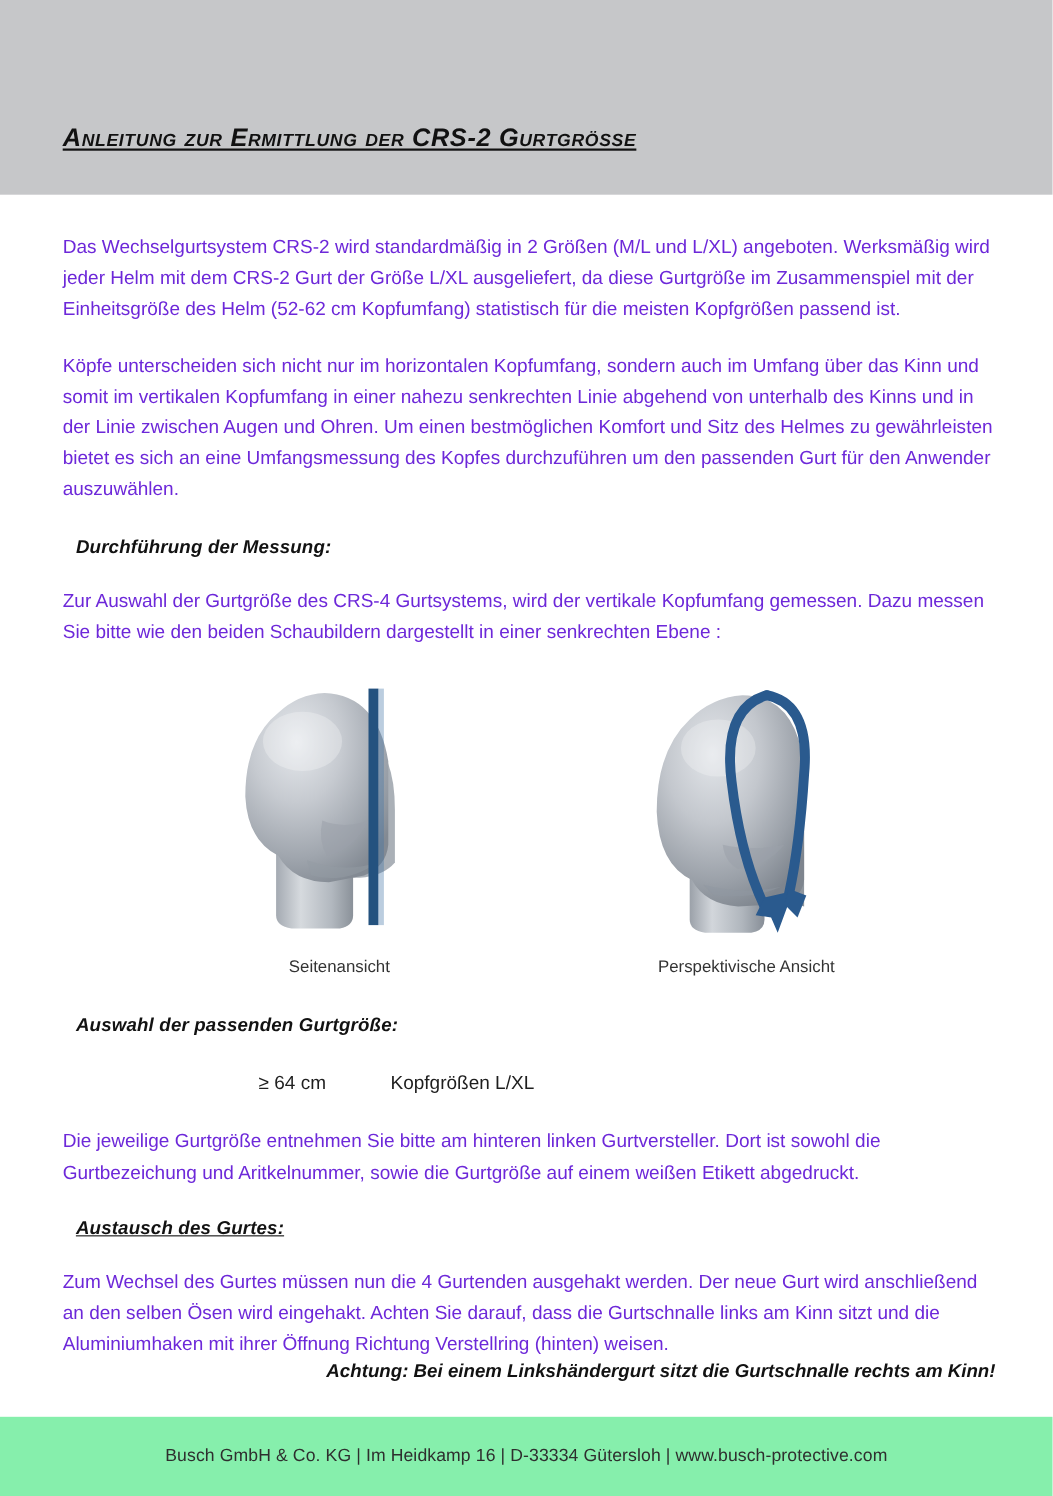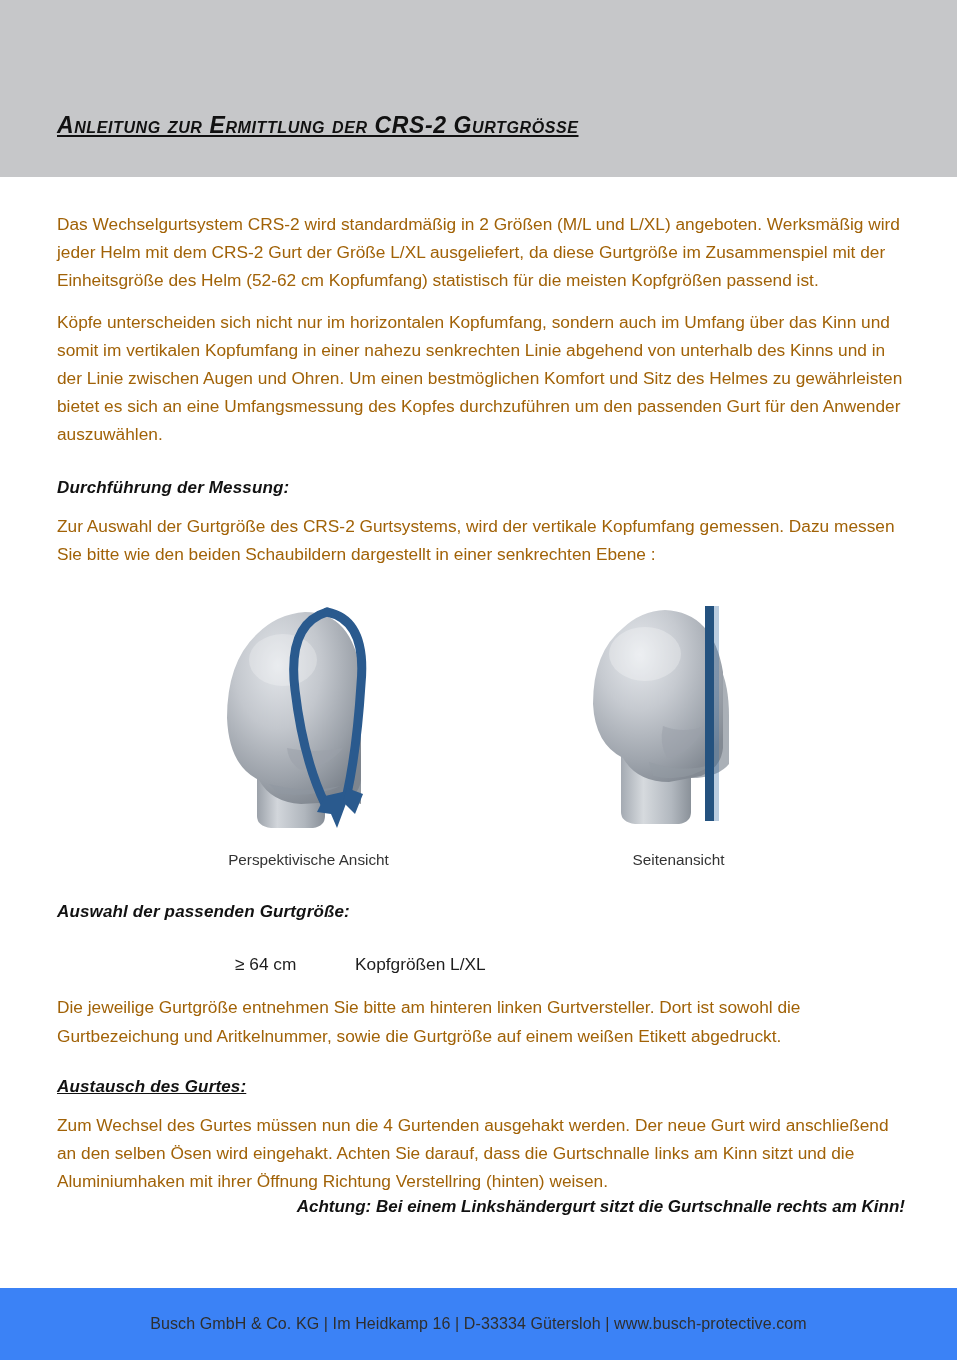--- a/index.html
+++ b/index.html
@@ -84,28 +84,28 @@
     position: absolute;
     left: 0;
     top: 177px;
     width: 957px;
   }
   .para {
     margin: 0;
     padding: 0 52px 0 57px;
     font-size: 17.3px;
     line-height: 1.62;
-    color: #a16207;
+    color: #6d28d9;
     text-align: left;
   }
   .p-first { margin-top: 33px; }
-  .p-gap   { margin-top: 14px; }
+  .p-gap   { margin-top: 24px; }
 
   .subhead {
-    margin: 0;
+    margin: 12px;
     padding: 0 52px 0 57px;
     font-size: 17px;
     font-weight: bold;
     font-style: italic;
     color: #121212;
     letter-spacing: 0.15px;
   }
   .sh-1 { margin-top: 30px; }
   .sh-2 { margin-top: 33px; }
   .sh-3 { margin-top: 27px; text-decoration: underline; }
@@ -163,21 +163,21 @@
     color: #121212;
   }
 
   
   .footer {
     position: absolute;
     left: 0;
     bottom: 0;
     width: 957px;
     height: 72px;
-    background: #3b82f6;
+    background: #86efac;
     display: flex;
     align-items: center;
     justify-content: center;
   }
   .footer-text {
     font-size: 16px;
     color: #2e2e2e;
     letter-spacing: 0.1px;
   }
 </style>
@@ -191,23 +191,60 @@
 </div>
 
 <div class="content">
 
   <p class="para p-first">Das Wechselgurtsystem CRS-2  wird standardmäßig in 2 Größen (M/L und L/XL) angeboten. Werksmäßig wird jeder Helm mit dem CRS-2 Gurt der Größe L/XL ausgeliefert, da diese Gurtgröße im Zusammenspiel  mit der Einheitsgröße des Helm (52-62 cm Kopfumfang) statistisch für die meisten Kopfgrößen passend ist.</p>
 
   <p class="para p-gap">Köpfe unterscheiden sich nicht nur im horizontalen Kopfumfang, sondern auch im Umfang über das Kinn und somit im vertikalen Kopfumfang in einer nahezu senkrechten Linie abgehend von unterhalb des Kinns und in der Linie zwischen Augen und Ohren. Um einen bestmöglichen Komfort und Sitz des Helmes zu  gewährleisten bietet es sich an eine Umfangsmessung des Kopfes durchzuführen um den passenden Gurt für den Anwender auszuwählen.</p>
 
   <h2 class="subhead sh-1">Durchführung der Messung:</h2>
 
-  <p class="para p-gap">Zur Auswahl der Gurtgröße des CRS-2 Gurtsystems, wird der vertikale Kopfumfang gemessen. Dazu messen Sie bitte wie den beiden Schaubildern dargestellt in einer senkrechten Ebene :</p>
+  <p class="para p-gap">Zur Auswahl der Gurtgröße des CRS-4 Gurtsystems, wird der vertikale Kopfumfang gemessen. Dazu messen Sie bitte wie den beiden Schaubildern dargestellt in einer senkrechten Ebene :</p>
 
   <div class="figures">
+
+    <figure class="figure" style="margin:0">
+      <div class="figure-art">
+        <svg viewBox="0 0 200 245" width="200" height="245" aria-hidden="true">
+          <defs>
+            <radialGradient id="skullS" cx="36%" cy="26%" r="80%">
+              <stop offset="0%" stop-color="#e6e9ed"></stop>
+              <stop offset="40%" stop-color="#c6cad0"></stop>
+              <stop offset="76%" stop-color="#a0a6ae"></stop>
+              <stop offset="100%" stop-color="#838a93"></stop>
+            </radialGradient>
+            <linearGradient id="neckS" x1="0" y1="0" x2="1" y2="0">
+              <stop offset="0%" stop-color="#a4aab2"></stop>
+              <stop offset="32%" stop-color="#d6dade"></stop>
+              <stop offset="72%" stop-color="#b2b8bf"></stop>
+              <stop offset="100%" stop-color="#8a9199"></stop>
+            </linearGradient>
+          </defs>
+
+          <path d="M42 150 L42 214 Q42 224 56 226 L100 226 Q112 224 112 214 L112 150 Z" fill="url(#neckS)"></path>
+
+          <path d="M112 42 Q150 56 150 118 L150 166 Q140 178 118 180 L112 180 Z" fill="#aab0b7"></path>
+
+          <path d="M86 12 Q134 14 144 74 L144 150 Q142 170 122 178 L90 184 Q58 184 44 160
+                   Q16 146 14 106 Q14 54 44 30 Q62 13 86 12 Z" fill="url(#skullS)"></path>
+
+          <path d="M84 128 Q104 136 126 128 Q112 156 88 160 Q80 146 84 128 Z" fill="#9ba1a9" opacity="0.55"></path>
+          <path d="M70 164 Q104 176 134 166 Q106 186 74 178 Z" fill="#949ba4" opacity="0.5"></path>
+
+          <ellipse cx="66" cy="56" rx="36" ry="27" fill="#ffffff" opacity="0.28"></ellipse>
+
+          <rect x="126" y="8" width="9" height="215" fill="#24527f"></rect>
+          <rect x="135" y="8" width="5" height="215" fill="#3b6fa3" opacity="0.35"></rect>
+        </svg>
+      </div>
+      <figcaption class="figure-caption">Seitenansicht</figcaption>
+    </figure>
 
     <figure class="figure" style="margin:0">
       <div class="figure-art">
         <svg viewBox="0 0 200 245" width="200" height="245" aria-hidden="true">
           <defs>
             <radialGradient id="skullP" cx="38%" cy="28%" r="78%">
               <stop offset="0%" stop-color="#e3e6ea"></stop>
               <stop offset="42%" stop-color="#c3c7cd"></stop>
               <stop offset="78%" stop-color="#9aa0a8"></stop>
               <stop offset="100%" stop-color="#7e858e"></stop>
@@ -241,57 +278,20 @@
             <path d="M118 14 Q158 22 152 86 Q148 150 138 196"></path>
             <path d="M118 14 Q78 26 86 92 Q94 160 116 206"></path>
           </g>
           <path d="M116 198 l26 -6 l-14 38 l-6 -14 l-14 -2 z" fill="#2a5a8e"></path>
           <path d="M138 190 l16 6 l-8 20 l-12 -12 z" fill="#2a5a8e"></path>
         </svg>
       </div>
       <figcaption class="figure-caption">Perspektivische Ansicht</figcaption>
     </figure>
 
-    <figure class="figure" style="margin:0">
-      <div class="figure-art">
-        <svg viewBox="0 0 200 245" width="200" height="245" aria-hidden="true">
-          <defs>
-            <radialGradient id="skullS" cx="36%" cy="26%" r="80%">
-              <stop offset="0%" stop-color="#e6e9ed"></stop>
-              <stop offset="40%" stop-color="#c6cad0"></stop>
-              <stop offset="76%" stop-color="#a0a6ae"></stop>
-              <stop offset="100%" stop-color="#838a93"></stop>
-            </radialGradient>
-            <linearGradient id="neckS" x1="0" y1="0" x2="1" y2="0">
-              <stop offset="0%" stop-color="#a4aab2"></stop>
-              <stop offset="32%" stop-color="#d6dade"></stop>
-              <stop offset="72%" stop-color="#b2b8bf"></stop>
-              <stop offset="100%" stop-color="#8a9199"></stop>
-            </linearGradient>
-          </defs>
-
-          <path d="M42 150 L42 214 Q42 224 56 226 L100 226 Q112 224 112 214 L112 150 Z" fill="url(#neckS)"></path>
-
-          <path d="M112 42 Q150 56 150 118 L150 166 Q140 178 118 180 L112 180 Z" fill="#aab0b7"></path>
-
-          <path d="M86 12 Q134 14 144 74 L144 150 Q142 170 122 178 L90 184 Q58 184 44 160
-                   Q16 146 14 106 Q14 54 44 30 Q62 13 86 12 Z" fill="url(#skullS)"></path>
-
-          <path d="M84 128 Q104 136 126 128 Q112 156 88 160 Q80 146 84 128 Z" fill="#9ba1a9" opacity="0.55"></path>
-          <path d="M70 164 Q104 176 134 166 Q106 186 74 178 Z" fill="#949ba4" opacity="0.5"></path>
-
-          <ellipse cx="66" cy="56" rx="36" ry="27" fill="#ffffff" opacity="0.28"></ellipse>
-
-          <rect x="126" y="8" width="9" height="215" fill="#24527f"></rect>
-          <rect x="135" y="8" width="5" height="215" fill="#3b6fa3" opacity="0.35"></rect>
-        </svg>
-      </div>
-      <figcaption class="figure-caption">Seitenansicht</figcaption>
-    </figure>
-
   </div>
 
   <h2 class="subhead sh-2">Auswahl der passenden Gurtgröße:</h2>
 
   <table class="size-table">
     <tbody>
       <tr>
         <td class="col-label"></td>
         <td class="col-value">≥ 64 cm</td>
         <td class="col-size">Kopfgrößen L/XL</td>

